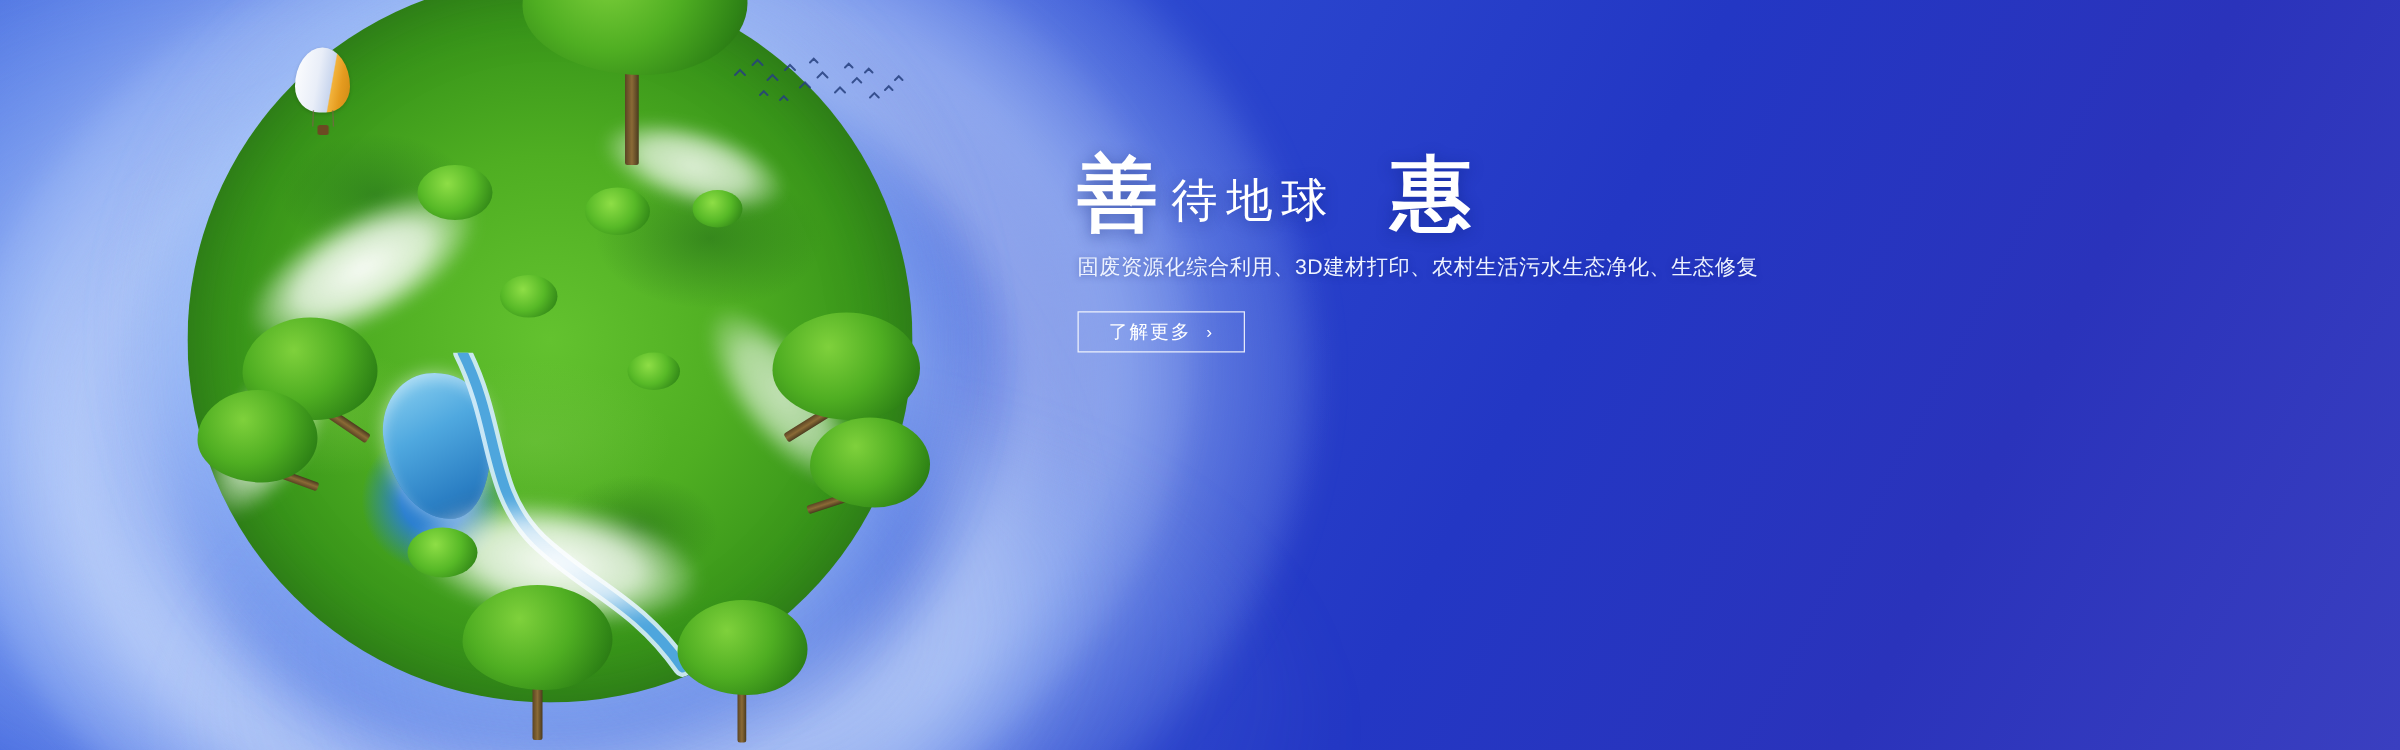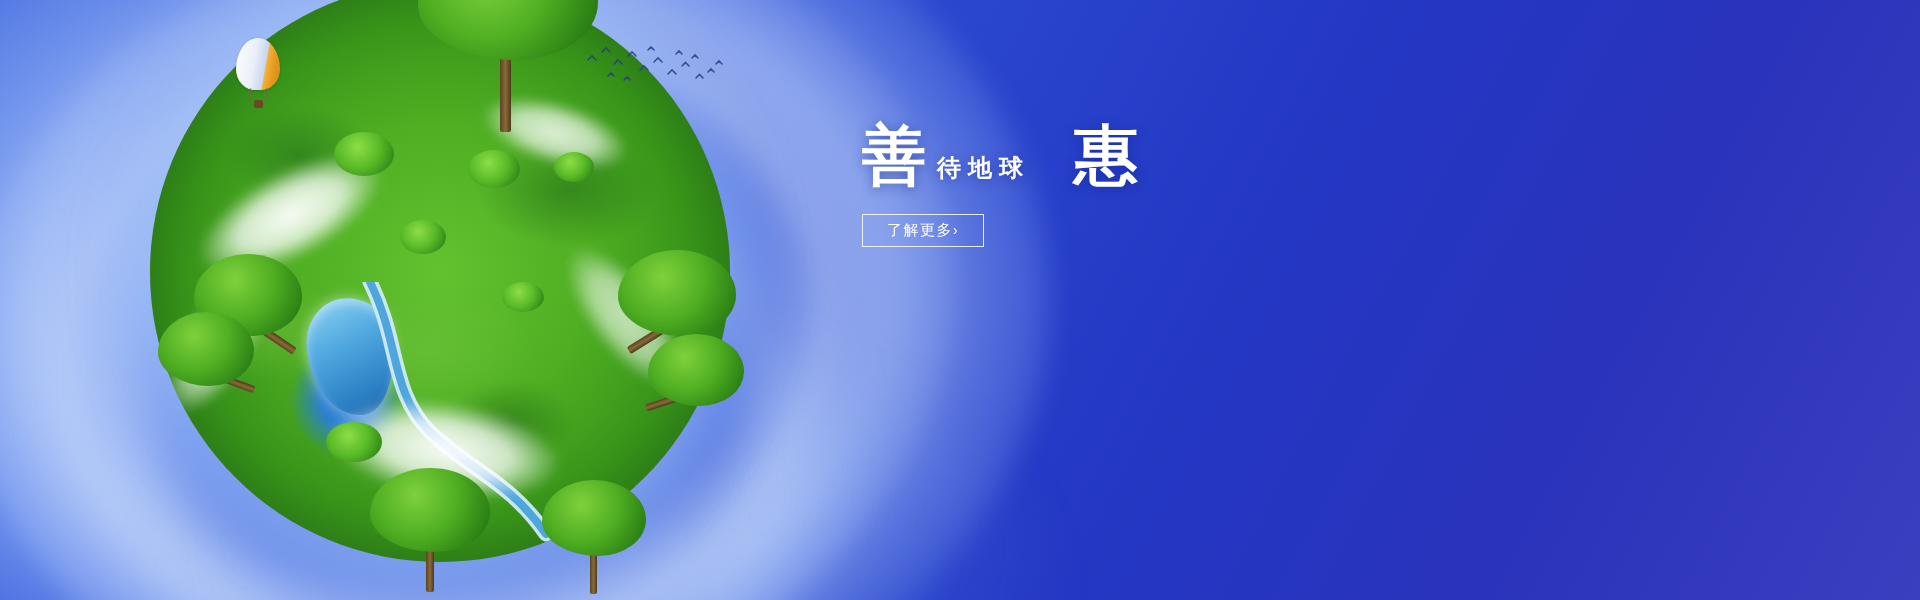--- a/index.html
+++ b/index.html
@@ -202,22 +202,22 @@
   .hl-big {
     font-family:"Liberation Serif", serif;
     font-size:64px;
     font-weight:700;
     letter-spacing:1px;
     position:relative;
     top:4px;
   }
   .hl-small {
     font-family:"Liberation Serif", serif;
-    font-size:24px;
-    font-weight:700;
+    font-size:37px;
+    font-weight:400;
     letter-spacing:7px;
     padding-left:10px;
     padding-bottom:4px;
   }
   .hl-gap { width:44px; }
 
   .subtitle {
     color:#ffffff;
     font-size:25px;
     letter-spacing:7px;
@@ -230,21 +230,21 @@
     font-size:17px;
     letter-spacing:0.4px;
     white-space:nowrap;
     margin-top:18px;
     text-shadow:0 1px 6px rgba(10,30,120,0.4);
   }
   .cta {
     display:inline-flex;
     align-items:center;
     justify-content:center;
-    gap:0;
+    gap:12px;
     margin-top:24px;
     padding:0 24px;
     height:33px;
     border:1px solid rgba(255,255,255,0.85);
     color:#ffffff;
     font-size:15px;
     letter-spacing:1.5px;
     background:transparent;
     cursor:pointer;
     white-space:nowrap;
@@ -356,20 +356,21 @@
   <div class="content">
 
     <div class="headline">
       <span class="hl-big">善</span>
       <span class="hl-small">待地球</span>
       <span class="hl-gap"></span>
       <span class="hl-big">惠</span>
     </div>
 
 
+    <div class="desc">固废资源化综合利用、3D建材打印、农村生活污水生态净化、生态修复</div>
 
     <button class="cta">
       <span>了解更多</span>
       <span class="chev">›</span>
     </button>
 
   </div>
 </div>
 
 </body></html>

